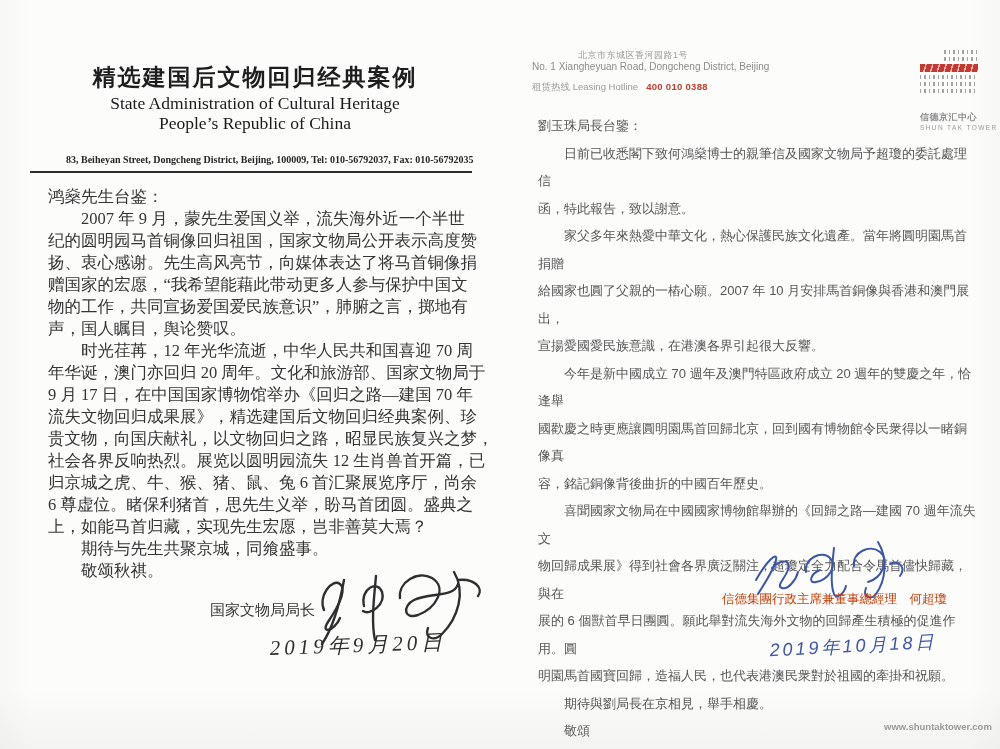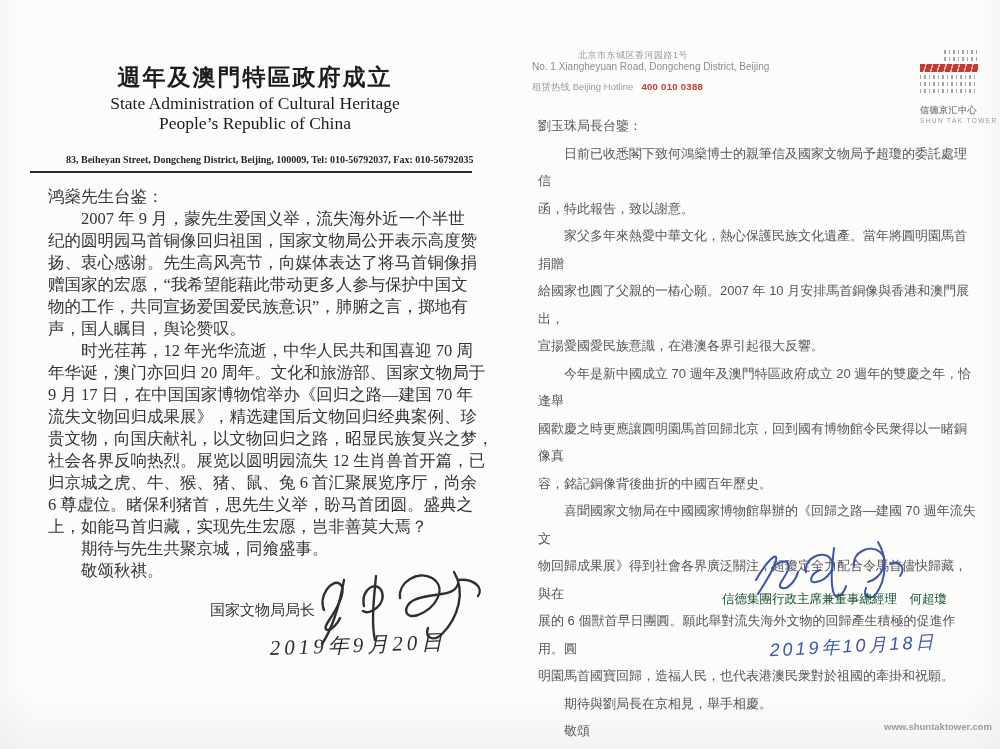--- a/index.html
+++ b/index.html
@@ -57,46 +57,46 @@
   #r-hotline{position:absolute;top:81px;left:12px;font-size:9.5px;color:#9a9a9a;}
   #r-hotline .num{color:#c43a31;font-weight:bold;letter-spacing:0.3px;margin-left:8px;}
 
   #r-logo{position:absolute;top:50px;left:400px;width:62px;}
   .lg-row{height:4px;margin-bottom:3px;
     background-image:repeating-linear-gradient(90deg,#a3a3a3 0 1.5px,transparent 1.5px 4.5px);}
   .lg-half{width:34px;margin-left:24px;}
   .lg-full{width:58px;}
   .lg-red{width:58px;height:8px;margin-bottom:3px;
     background:repeating-linear-gradient(105deg,#c23a32 0 5px,#e9b8b2 5px 6.5px);}
-  #r-logo-cn{font-size:9px;font-weight:bold;color:#8d8d8d;letter-spacing:0.5px;margin-top:11px;white-space:nowrap;}
+  #r-logo-cn{font-size:9px;font-weight:bold;color:#8d8d8d;letter-spacing:0.5px;margin-top:18px;white-space:nowrap;}
   #r-logo-en{font-size:6.5px;color:#9a9a9a;letter-spacing:1.4px;white-space:nowrap;}
 
   #r-text{
     position:absolute;top:112px;left:18px;width:438px;
     font-size:13px;line-height:27.5px;color:#565656;
   }
   #r-signature{position:absolute;top:536px;left:228px;}
   #r-signature-line{
     position:absolute;top:591px;left:202px;width:240px;
-    font-size:12.5px;color:#14532d;white-space:nowrap;
+    font-size:12.5px;color:#c2410c;white-space:nowrap;
   }
   #r-date{
     position:absolute;top:634px;left:248px;width:170px;text-align:center;
     font-size:18px;letter-spacing:3px;color:#3d55a8;font-style:italic;
     transform:rotate(-3deg);
   }
   #r-website{position:absolute;top:721px;left:364px;font-size:9.5px;color:#9b9b9b;font-weight:bold;}
 </style>
 </head>
 <body>
 
 <div class="scan-shade"></div>
 
 <div class="page" id="left-page">
-  <div id="l-org-cn">週年及澳門特區政府成立</div>
+  <div id="l-org-cn">精选建国后文物回归经典案例</div>
   <div id="l-org-en2">People’s Republic of China</div>
   <div id="l-org-en1">State Administration of Cultural Heritage</div>
   <div id="l-address">83, Beiheyan Street, Dongcheng District, Beijing, 100009, Tel: 010-56792037, Fax: 010-56792035</div>
   <div id="l-rule"></div>
 
   <div id="l-text">
     <div>鸿燊先生台鉴：</div>
     <div class="preline">　　2007 年 9 月，蒙先生爱国义举，流失海外近一个半世
 纪的圆明园马首铜像回归祖国，国家文物局公开表示高度赞
 扬、衷心感谢。先生高风亮节，向媒体表达了将马首铜像捐
@@ -131,21 +131,21 @@
       </g>
     </svg>
   </div>
   <div id="l-date">2019年9月20日</div>
 </div>
 
 <div class="page" id="right-page">
   <div id="r-addr-cn">北京市东城区香河园路1号</div>
   <div id="r-addr-en">No. 1 Xiangheyuan Road, Dongcheng District,  Beijing</div>
   <div id="r-hotline">
-    <span>租赁热线 Beijing Hotline</span><span class="num">400 010 0388</span>
+    <span>租赁热线 Leasing Hotline</span><span class="num">400 010 0388</span>
   </div>
 
   <div id="r-logo">
     <div class="lg-row lg-half"></div>
     <div class="lg-row lg-half"></div>
     <div class="lg-red"></div>
     <div class="lg-row lg-full"></div>
     <div class="lg-row lg-full"></div>
     <div class="lg-row lg-full"></div>
     <div id="r-logo-cn">信德京汇中心</div>

